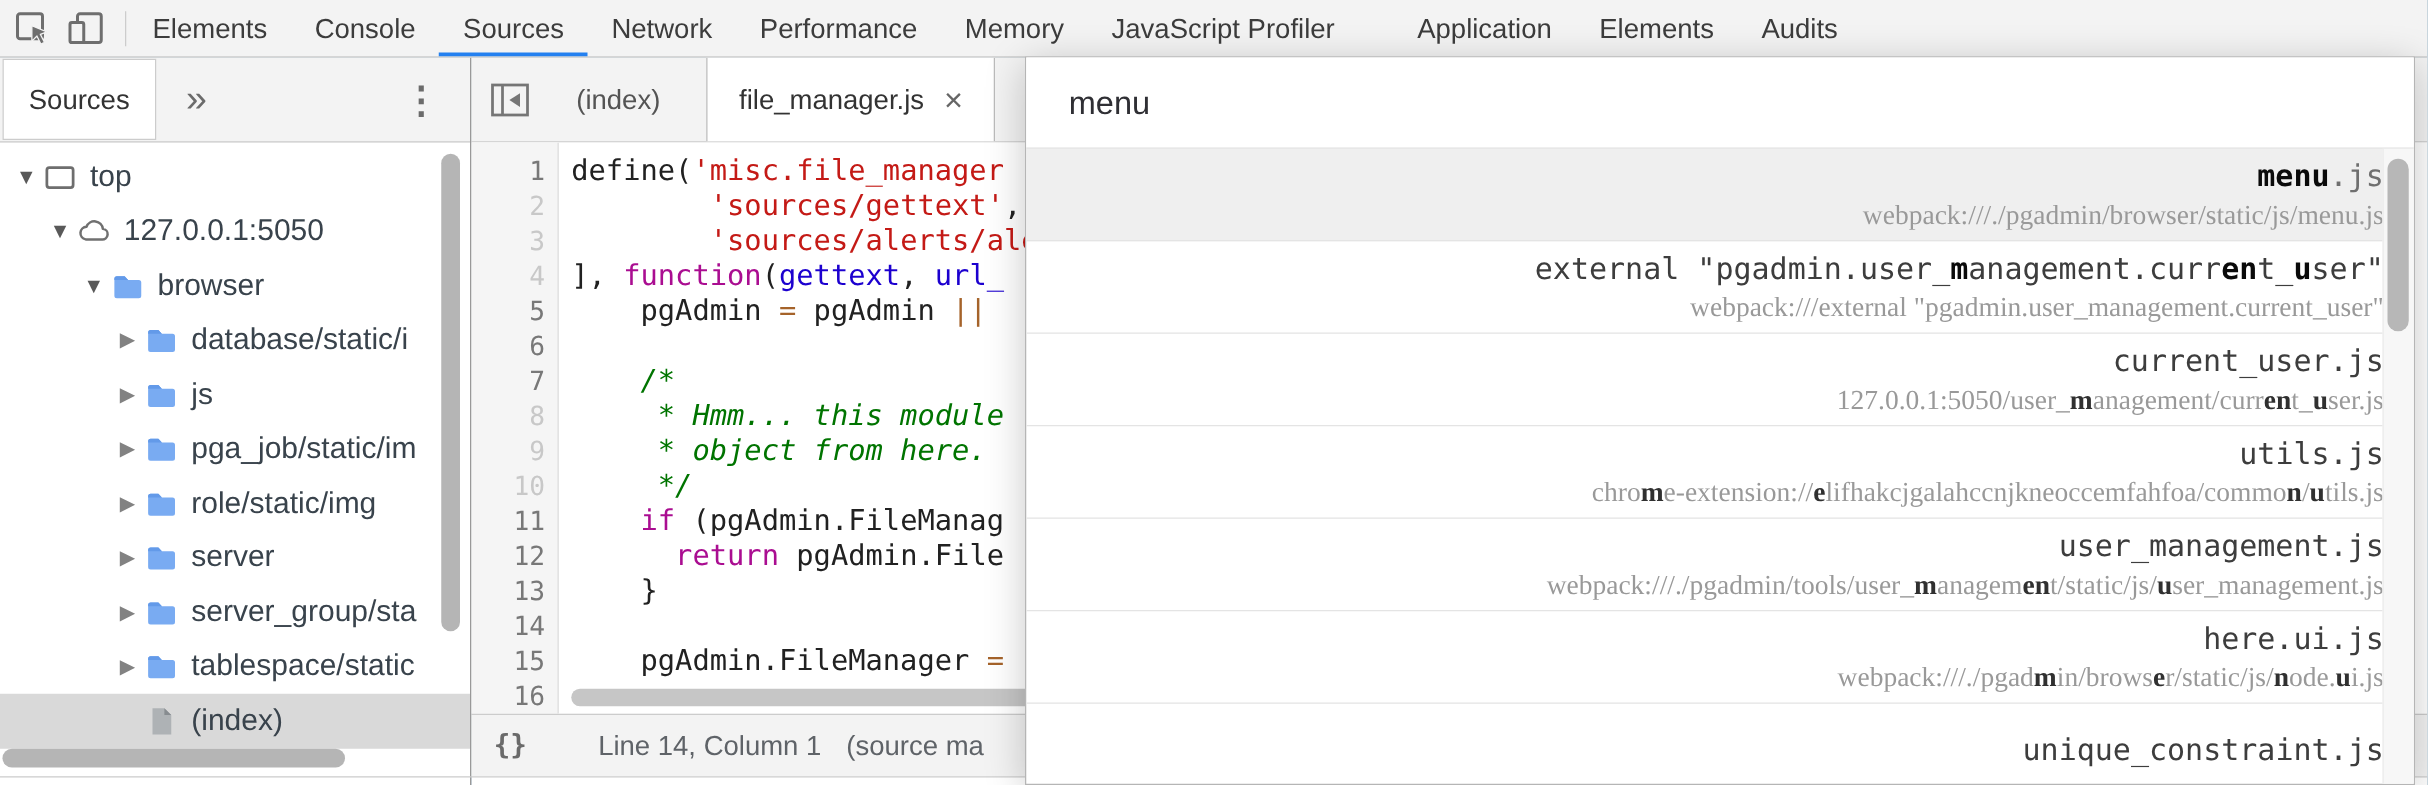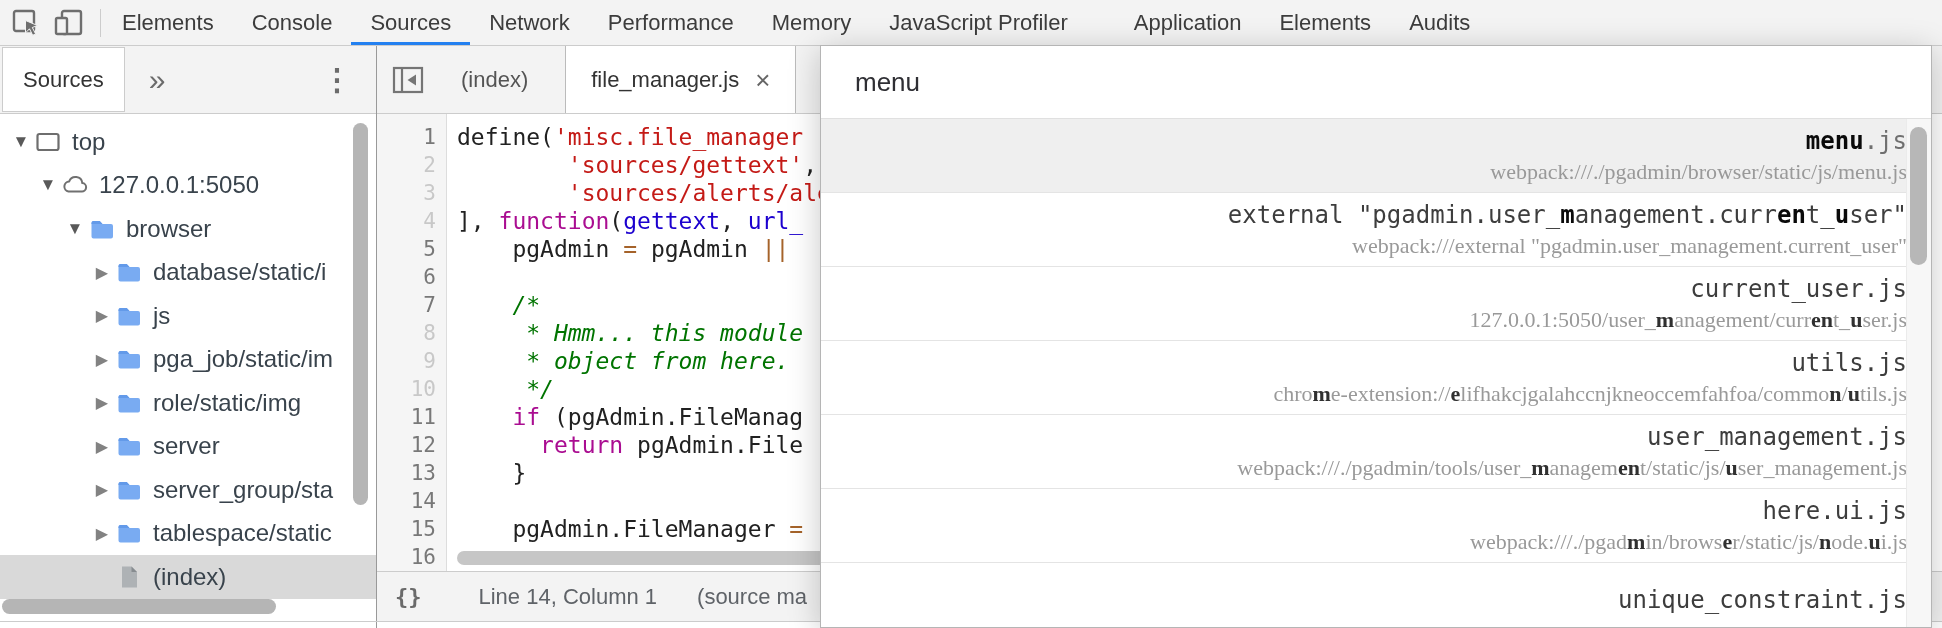--- a/index.html
+++ b/index.html
@@ -53,21 +53,21 @@
   .code-line{height:28px;line-height:28px;font-family:"DejaVu Sans Mono",monospace;font-size:23px;
              white-space:pre;padding-left:9px;}
   .tok-p{color:#212121}.tok-s{color:#c41a16}.tok-k{color:#aa0d91}
   .tok-d{color:#1c00cf}.tok-o{color:#a5632a}.tok-c{color:#007400;font-style:italic}
   .ed-hthumb{position:absolute;left:80px;top:437px;width:840px;height:14px;background:#c6c6c6;border-radius:7px;}
   .statusbar{position:absolute;left:0;top:525px;width:100%;height:50px;background:#f3f3f3;
              border-top:1px solid #ccc;display:flex;align-items:center;box-sizing:border-box;
              font-size:22px;color:#5f6368;}
   .braces{font-family:"DejaVu Sans Mono",monospace;font-weight:bold;font-size:22px;color:#6a6a6a;margin-left:18px;}
   .pos{margin-left:57px;}
-  .smap{margin-left:40px;}
+  .smap{margin-left:20px;}
   .win-bottom{position:absolute;left:0;top:621px;width:100%;height:1px;background:#ccc;z-index:3;}
 
   
   .quickopen{position:absolute;left:820px;top:45px;width:1112px;height:583px;background:#fff;
              border:1px solid #b5b5b5;box-shadow:0 6px 30px rgba(0,0,0,.22);z-index:10;box-sizing:border-box;text-align:right;}
   .qo-input{height:73px;border-bottom:1px solid #e0e0e0;display:flex;align-items:center;
             font-size:26px;color:#2f2f34;padding-left:34px;box-sizing:border-box;background:#fff;}
   .qo-list{position:absolute;left:0;top:73px;right:24px;bottom:0;overflow:hidden;}
   .qo-row{height:74px;border-bottom:1px solid #e4e4e4;padding-left:34px;box-sizing:border-box;
           display:flex;flex-direction:column;justify-content:center;white-space:nowrap;overflow:hidden;}

